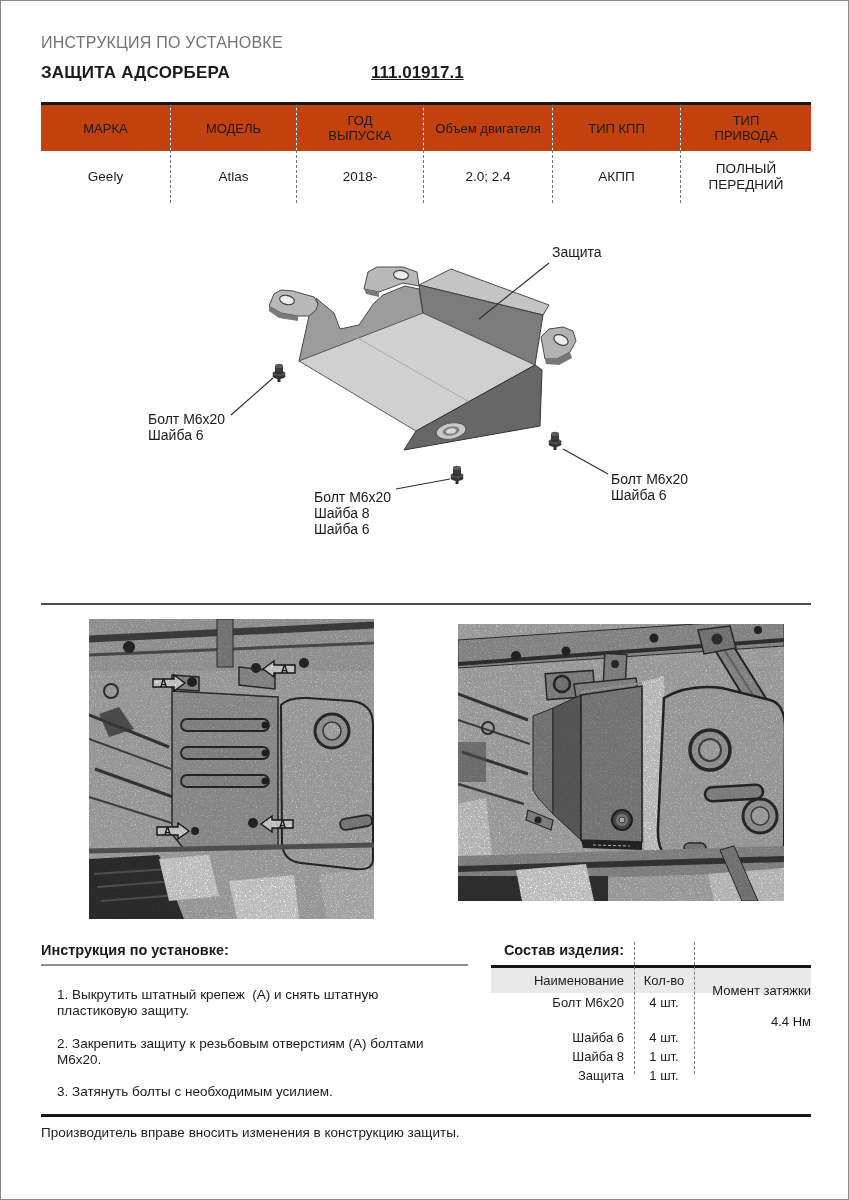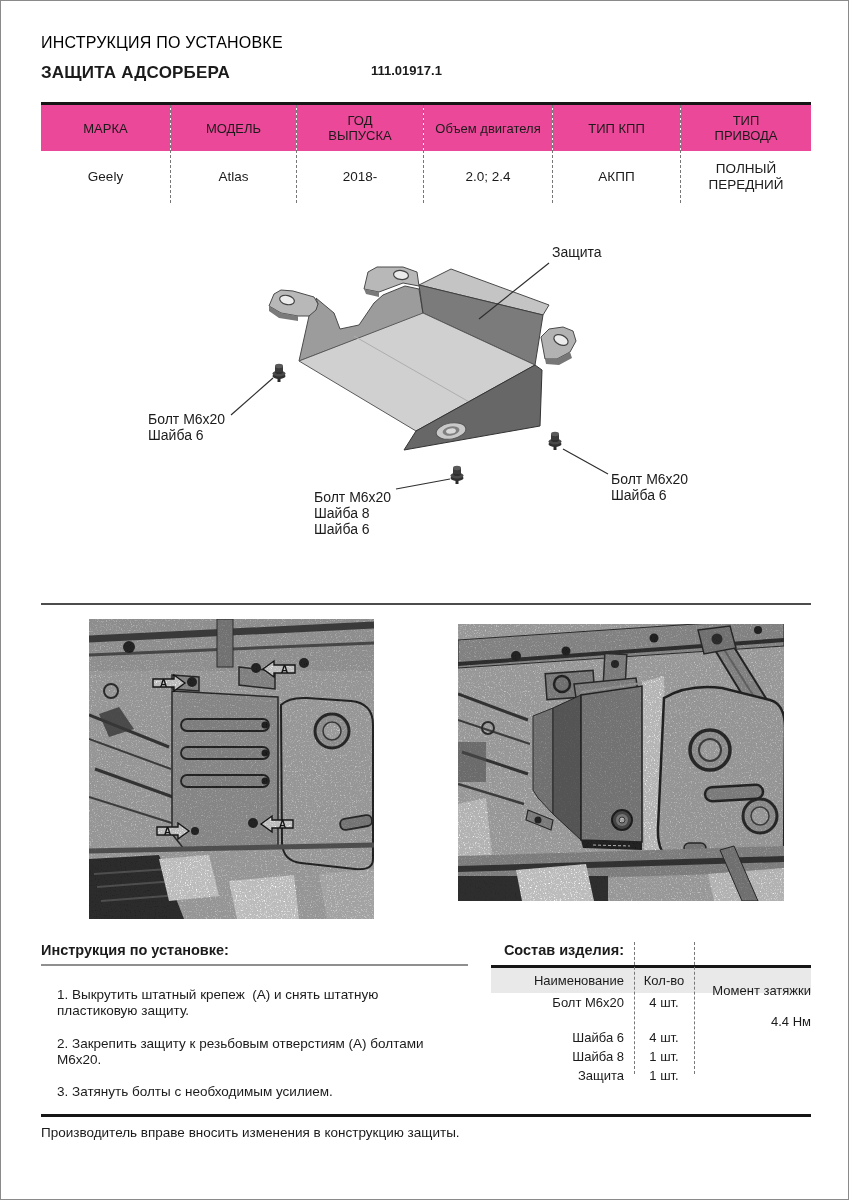--- a/index.html
+++ b/index.html
@@ -3,28 +3,28 @@
 <meta charset="utf-8">
 <style>
   html,body{margin:0;padding:0;background:#ffffff;}
   .page{
     position:relative;width:849px;height:1200px;background:#fff;
     border:1px solid #8a8a8a;box-sizing:border-box;overflow:hidden;
     font-family:"Liberation Sans",sans-serif;color:#1b1b1b;
   }
   .abs{position:absolute;}
   
-  .hdr-sub{left:40px;top:33px;font-size:16px;letter-spacing:.2px;color:#000000;}
+  .hdr-sub{left:40px;top:33px;font-size:16px;letter-spacing:.2px;color:#737373;}
   .hdr-title{left:40px;top:62px;font-size:17px;font-weight:bold;letter-spacing:.2px;}
-  .hdr-part{left:370px;top:62px;font-size:13px;font-weight:bold;}
+  .hdr-part{left:370px;top:62px;font-size:17px;font-weight:bold;text-decoration:underline;}
   
   .vtable{left:40px;top:101px;width:770px;border-top:3px solid #161616;display:flex;}
   .vcol{box-sizing:border-box;}
   .vcol + .vcol{border-left:1px dashed #777;}
-  .vth{height:46px;background:#ec4899;display:flex;align-items:center;justify-content:center;
+  .vth{height:46px;background:#c2410c;display:flex;align-items:center;justify-content:center;
        font-size:13px;text-align:center;white-space:pre-line;line-height:15px;}
   .vtd{height:52px;display:flex;align-items:center;justify-content:center;
        font-size:13.5px;text-align:center;white-space:pre-line;line-height:16px;}
   
   .diag-label{font-size:14px;line-height:16px;white-space:pre-line;color:#1b1b1b;}
   
   .sep{left:40px;top:602px;width:770px;height:2px;background:#4c4c4c;}
   
   .inst-head{left:40px;top:941px;font-size:14.5px;font-weight:bold;}
   .inst-line{left:40px;top:963px;width:427px;height:2px;background:#8f8f8f;}

